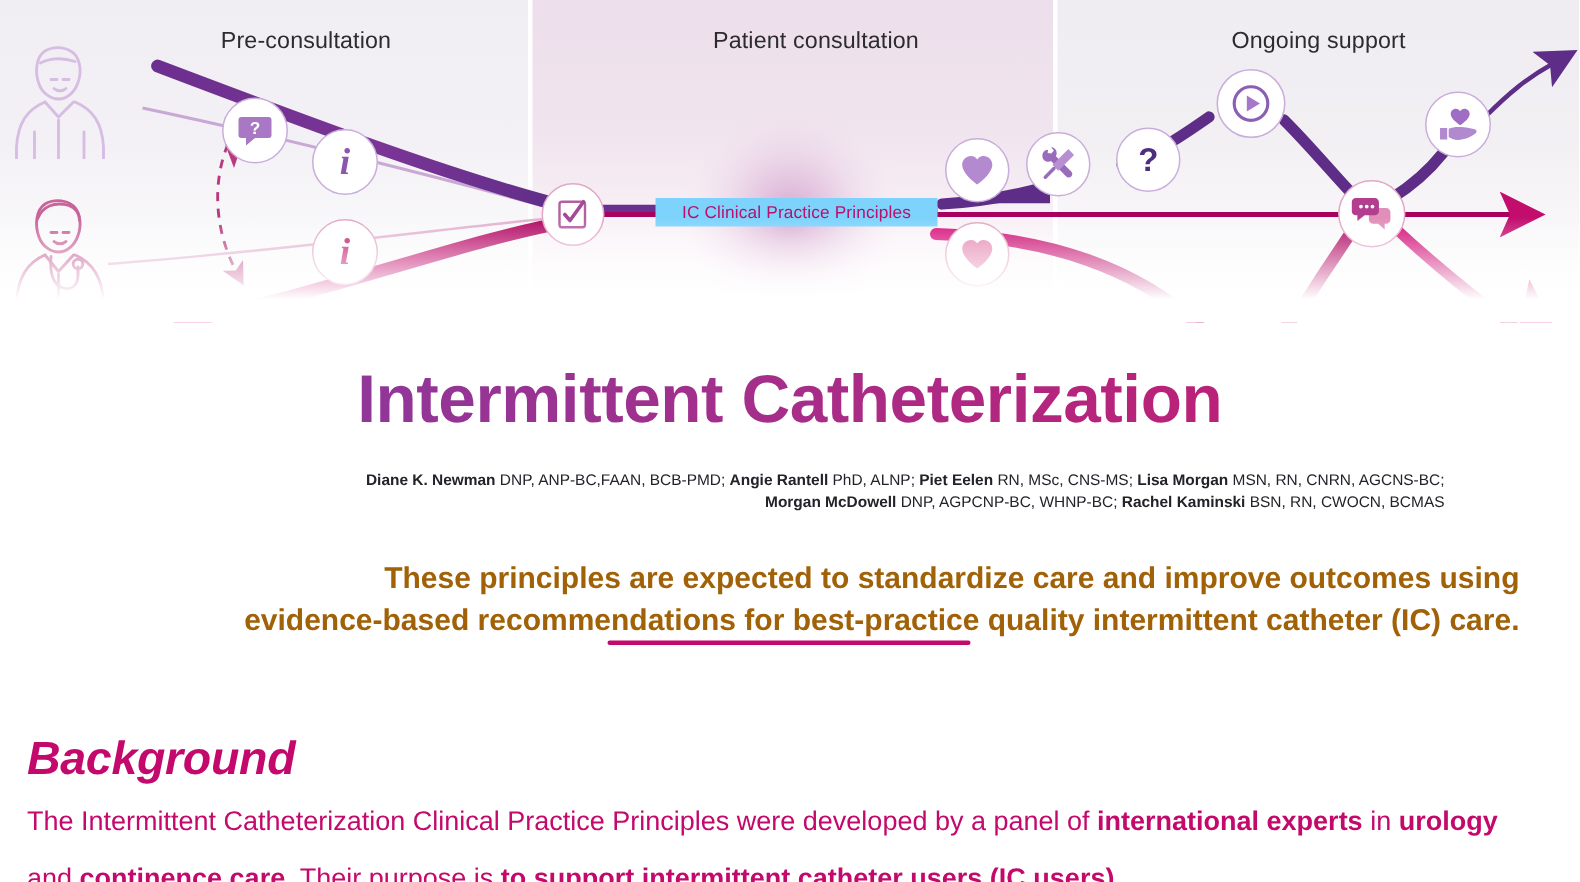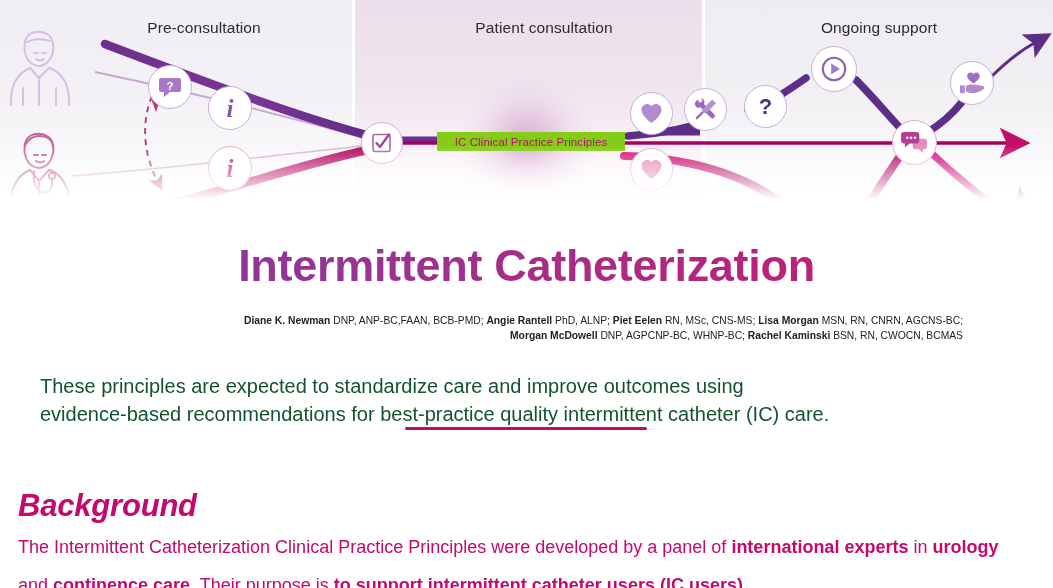--- a/index.html
+++ b/index.html
@@ -49,21 +49,21 @@
     position: absolute; border-radius: 50%;
     background: #ffffff; display: flex;
     align-items: center; justify-content: center;
     box-shadow: 0 0 0 0 rgba(0,0,0,0);
   }
   .node.ring-pink    { border: 1.6px solid #e2a8c6; }
   .node.ring-lilac   { border: 1.6px solid #c9aedb; }
 
   .ic-pill {
     position: absolute;
-    background: #84cc16;
+    background: #7dd3fc;
     display: flex; align-items: center; justify-content: center;
     font-size: 11.5px; color: #b8106b; white-space: nowrap;
     letter-spacing: .1px;
     padding: 0 8px;
   }
 
   
   .title {
     position: absolute; left: 0; top: 212px; width: 1053px;
     text-align: center;
@@ -73,22 +73,22 @@
     -webkit-background-clip: text; background-clip: text;
     -webkit-text-fill-color: transparent; color: transparent;
   }
   .credits {
     position: absolute; left: 90px; top: 313px; width: 873px;
     text-align: right; font-size: 10.3px; line-height: 15px; color: #22222a;
   }
   .credits b { font-weight: 700; }
   .subtitle {
     position: absolute; left: 40px; top: 352px; width: 973px;
-    text-align: left; font-size: 20px; line-height: 28px;
-    color: #14532d; font-weight: 400;
+    text-align: right; font-size: 20px; line-height: 28px;
+    color: #a16207; font-weight: 700;
   }
   .divider {
     position: absolute; left: 405px; top: 427px; width: 242px; height: 3.2px;
     background: #c3096c; border-radius: 2px;
   }
 
   
   .section-heading {
     position: absolute; left: 18px; top: 462px;
     font-size: 31px; font-weight: 700; color: #c3096c; letter-spacing: -0.2px; font-style: italic;

